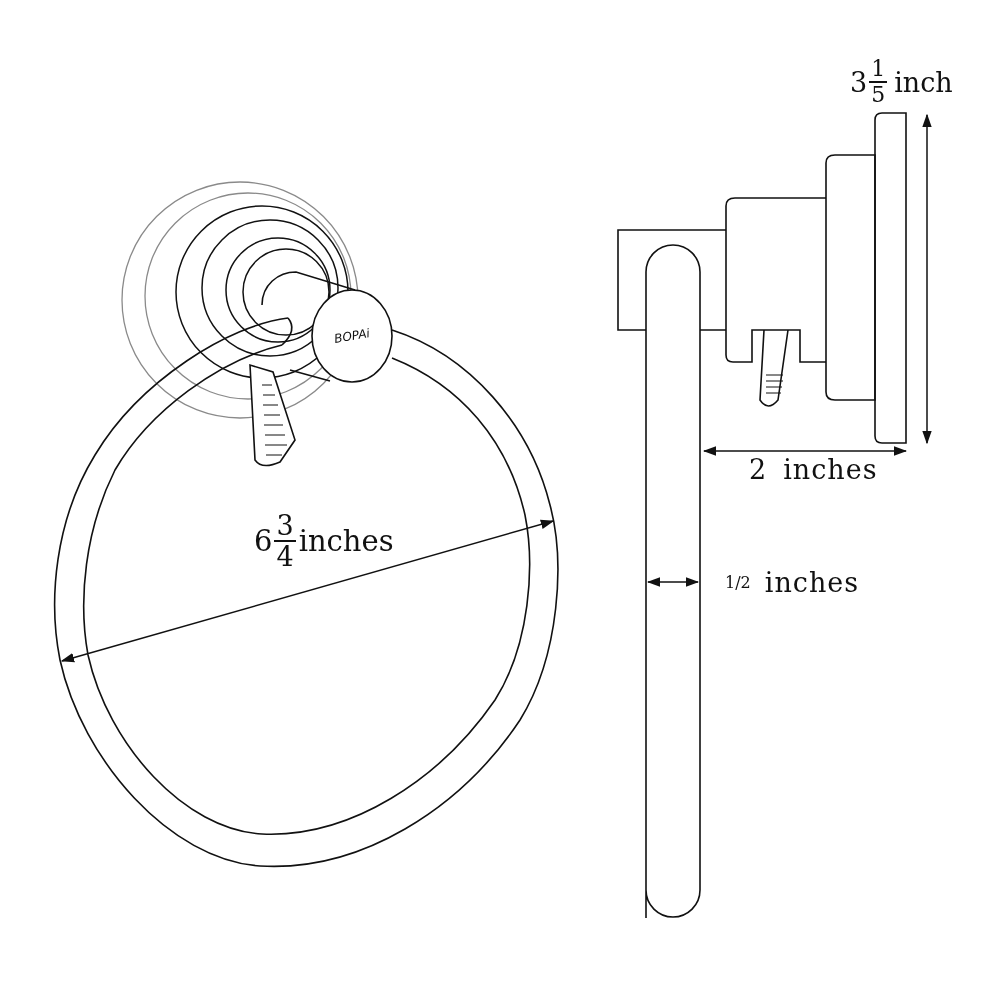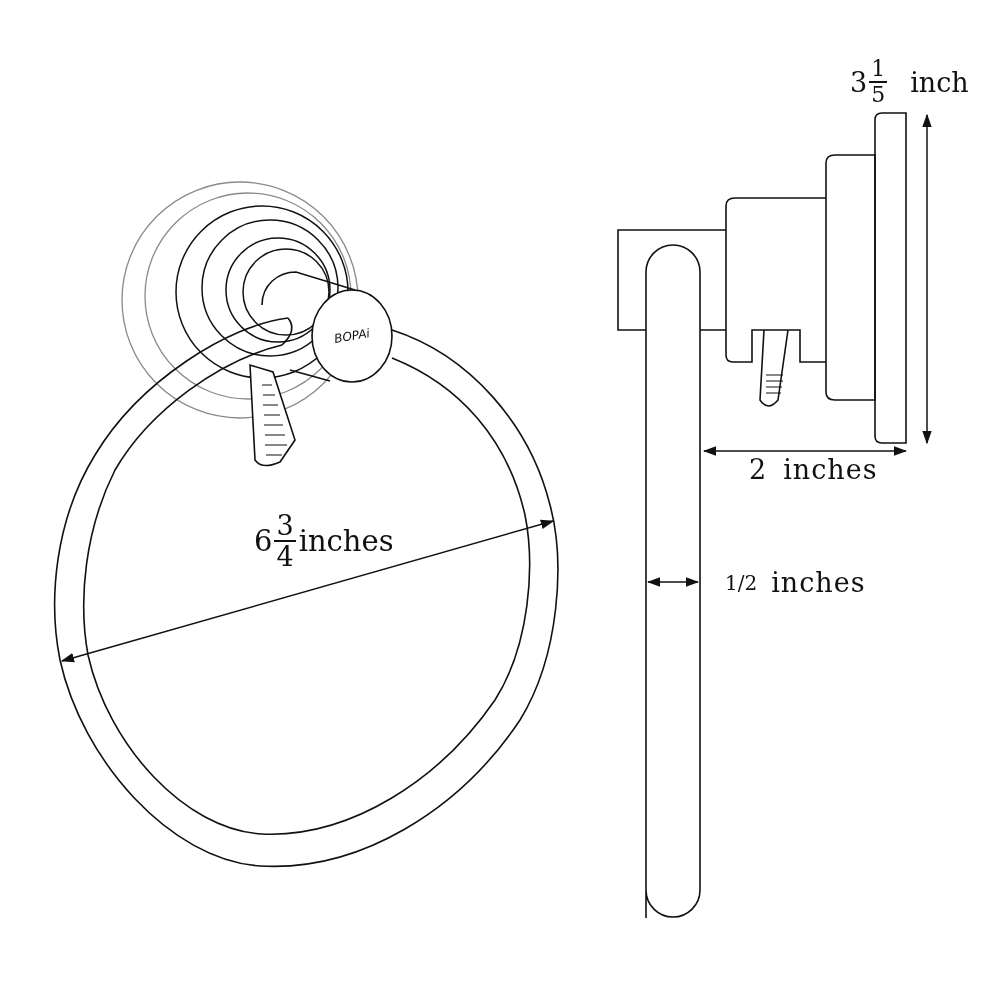--- a/index.html
+++ b/index.html
@@ -99,24 +99,24 @@
   </span>
   <span>inches</span>
 </div>
 
 <div class="lbl" style="left:850px; top:58px; font-size:27px;">
   <span>3</span>
   <span class="frac" style="font-size:22px;">
     <span class="num">1</span>
     <span class="den">5</span>
   </span>
-  <span style="margin-left:20px">inch</span>
+  <span style="margin-left:4px">inch</span>
 </div>
 
 <div class="lbl" style="left:749px; top:454px; font-size:27px; letter-spacing:1px;">
   <span>2</span>
   <span style="margin-left:16px">inches</span>
 </div>
 
 <div class="lbl" style="left:725px; top:567px; font-size:27px;">
-  <span style="font-size:20px;">1/2</span>
+  <span style="font-size:16px;">1/2</span>
   <span style="margin-left:14px; letter-spacing:1px;">inches</span>
 </div>
 
 </body></html>

